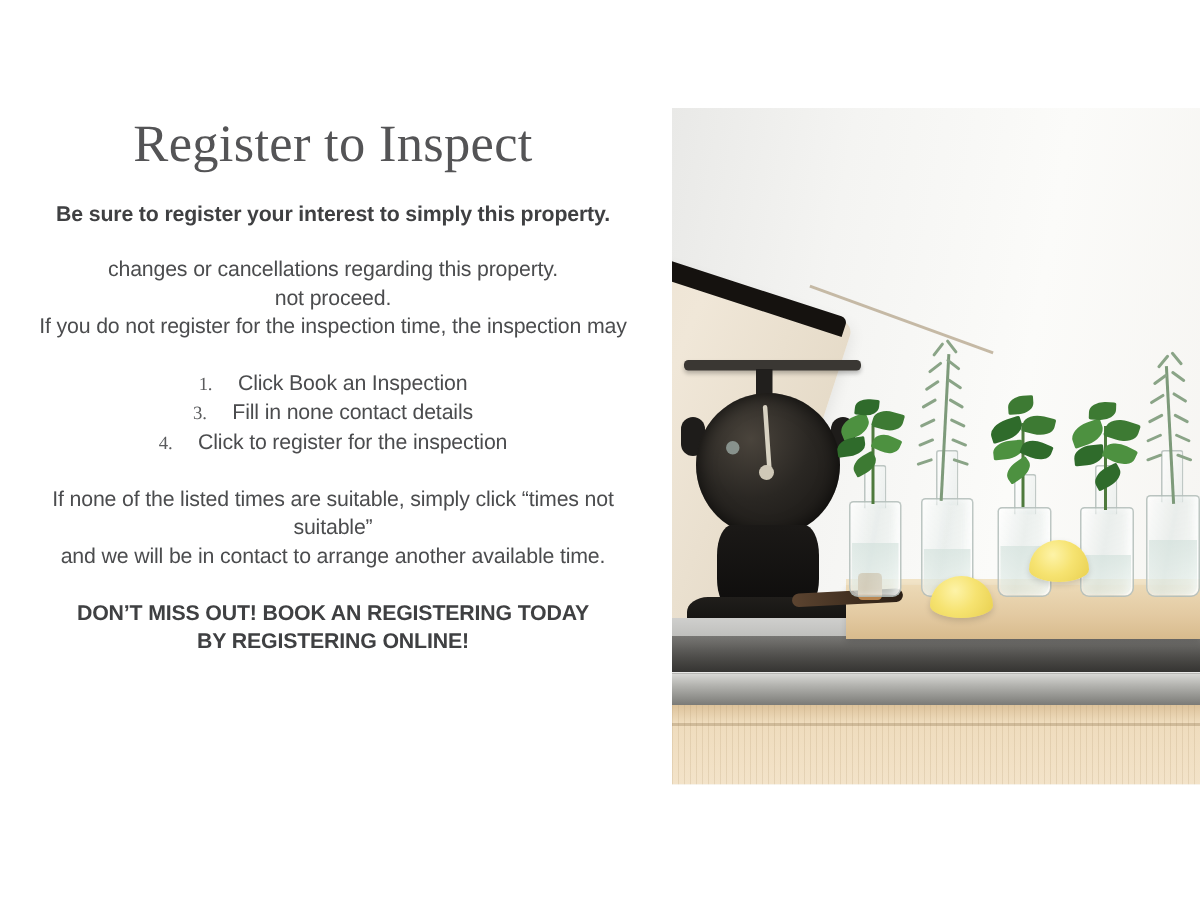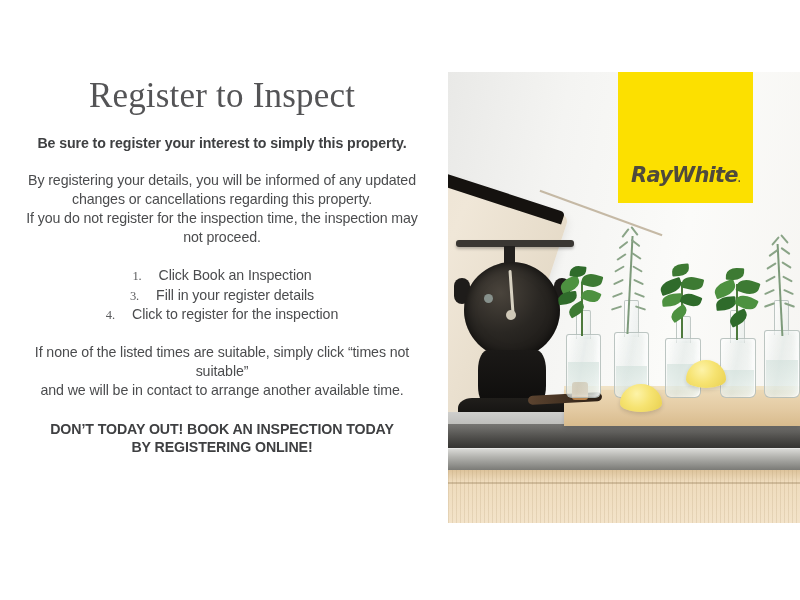--- a/index.html
+++ b/index.html
@@ -350,43 +350,42 @@
 <body>
 
 <div class="slide">
 
   <div class="text-col">
 
     <h1 class="title">Register to Inspect</h1>
 
     <p class="lead">Be sure to register your interest to simply this property.</p>
 
-    <p class="para">By registering your details, you will be informed of any updated</p>
     <p class="para">changes or cancellations regarding this property.</p>
+    <p class="para">not proceed.</p>
     <p class="para">If you do not register for the inspection time, the inspection may</p>
-    <p class="para">not proceed.</p>
 
     <div class="gap-md"></div>
 
 
     <ol class="steps">
       <li class="step"><span class="num">1.</span><span class="sp"></span><span>Click Book an Inspection</span></li>
-      <li class="step"><span class="num">3.</span><span class="sp"></span><span>Fill in your register details</span></li>
+      <li class="step"><span class="num">3.</span><span class="sp"></span><span>Fill in none contact details</span></li>
       <li class="step"><span class="num">4.</span><span class="sp"></span><span>Click to register for the inspection</span></li>
     </ol>
 
     <div class="gap-md"></div>
 
     <p class="para">If none of the listed times are suitable, simply click “times not</p>
     <p class="para">suitable”</p>
     <p class="para">and we will be in contact to arrange another available time.</p>
 
     <div class="gap-md"></div>
 
-    <p class="closing">DON’T TODAY OUT! BOOK AN INSPECTION TODAY</p>
+    <p class="closing">DON’T MISS OUT! BOOK AN REGISTERING TODAY</p>
     <p class="closing">BY REGISTERING ONLINE!</p>
 
   </div>
 
   <div class="photo">
 
     <div class="wall"></div>
 
     <div class="board-big"></div>
     <div class="board-big-edge">
@@ -491,19 +490,16 @@
       <div class="needle" style="left:331px; top:166px; transform:rotate(50deg);"></div>
 
       <div class="lemon" style="left:238px; top:288px; width:40px; height:28px;"></div>
       <div class="lemon" style="left:172px; top:312px; width:42px; height:28px;"></div>
     </div>
 
     <div class="counter-steel"></div>
     <div class="cabinet"></div>
     <div class="cabinet-line"></div>
 
-    <div class="logo-block">
-      <div class="logo-text"><span>Ray</span><span>White</span><span class="reg">.</span></div>
-    </div>
 
   </div>
 
 </div>
 
 </body></html>

